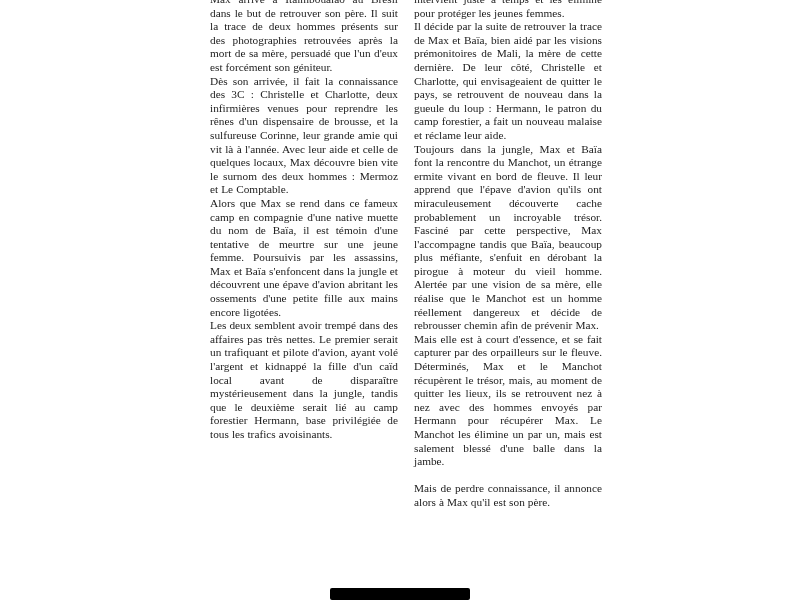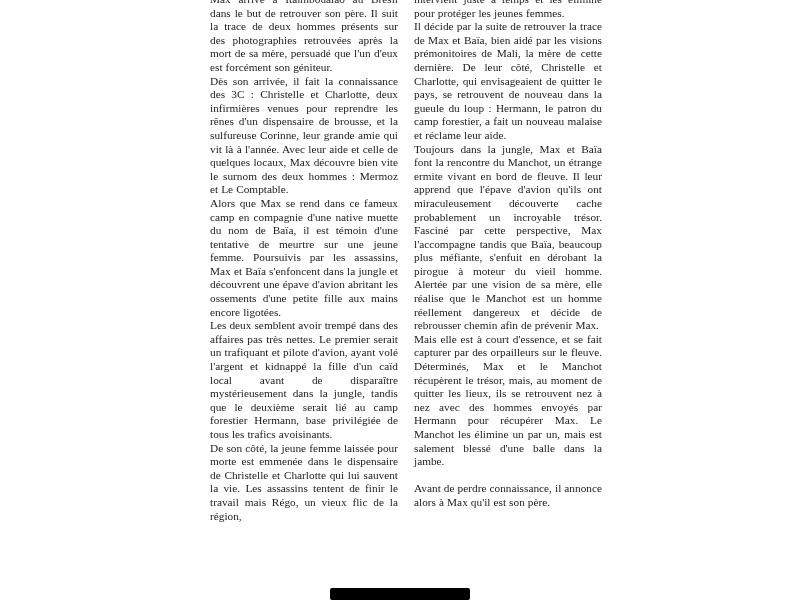--- a/index.html
+++ b/index.html
@@ -55,28 +55,27 @@
 
 <div class="page">
 
   <div class="text-wrap">
 
     <div class="column">
       <p>Max arrive à Itaimboualão au Brésil dans le but de retrouver son père. Il suit la trace de deux hommes présents sur des photographies retrouvées après la mort de sa mère, persuadé que l'un d'eux est forcément son géniteur.</p>
       <p>Dès son arrivée, il fait la connaissance des 3C : Christelle et Charlotte, deux infirmières venues pour reprendre les rênes d'un dispensaire de brousse, et la sulfureuse Corinne, leur grande amie qui vit là à l'année. Avec leur aide et celle de quelques locaux, Max découvre bien vite le surnom des deux hommes : Mermoz et Le Comptable.</p>
       <p>Alors que Max se rend dans ce fameux camp en compagnie d'une native muette du nom de Baïa, il est témoin d'une tentative de meurtre sur une jeune femme. Poursuivis par les assassins, Max et Baïa s'enfoncent dans la jungle et découvrent une épave d'avion abritant les ossements d'une petite fille aux mains encore ligotées.</p>
       <p>Les deux semblent avoir trempé dans des affaires pas très nettes. Le premier serait un trafiquant et pilote d'avion, ayant volé l'argent et kidnappé la fille d'un caïd local avant de disparaître mystérieusement dans la jungle, tandis que le deuxième serait lié au camp forestier Hermann, base privilégiée de tous les trafics avoisinants.</p>
-      <p>De son côté, la jeune femme laissée pour morte est emmenée dans le dispensaire de Christelle et Charlotte qui lui sauvent la vie. Les assassins tentent de finir le travail mais Régo, un vieux flic de la région,</p>
     </div>
 
     <div class="column">
       <p>intervient juste à temps et les élimine pour protéger les jeunes femmes.</p>
       <p>Il décide par la suite de retrouver la trace de Max et Baïa, bien aidé par les visions prémonitoires de Mali, la mère de cette dernière. De leur côté, Christelle et Charlotte, qui envisageaient de quitter le pays, se retrouvent de nouveau dans la gueule du loup : Hermann, le patron du camp forestier, a fait un nouveau malaise et réclame leur aide.</p>
       <p>Toujours dans la jungle, Max et Baïa font la rencontre du Manchot, un étrange ermite vivant en bord de fleuve. Il leur apprend que l'épave d'avion qu'ils ont miraculeusement découverte cache probablement un incroyable trésor. Fasciné par cette perspective, Max l'accompagne tandis que Baïa, beaucoup plus méfiante, s'enfuit en dérobant la pirogue à moteur du vieil homme. Alertée par une vision de sa mère, elle réalise que le Manchot est un homme réellement dangereux et décide de rebrousser chemin afin de prévenir Max.</p>
       <p>Mais elle est à court d'essence, et se fait capturer par des orpailleurs sur le fleuve. Déterminés, Max et le Manchot récupèrent le trésor, mais, au moment de quitter les lieux, ils se retrouvent nez à nez avec des hommes envoyés par Hermann pour récupérer Max. Le Manchot les élimine un par un, mais est salement blessé d'une balle dans la jambe.</p>
-      <p class="gap-before">Avant de perdre connaissance, il annonce alors à Max qu'il est son père.</p>
+      <p class="gap-before">Mais de perdre connaissance, il annonce alors à Max qu'il est son père.</p>
     </div>
 
   </div>
 
   <div class="home-indicator"></div>
 
 </div>
 
 </body></html>

